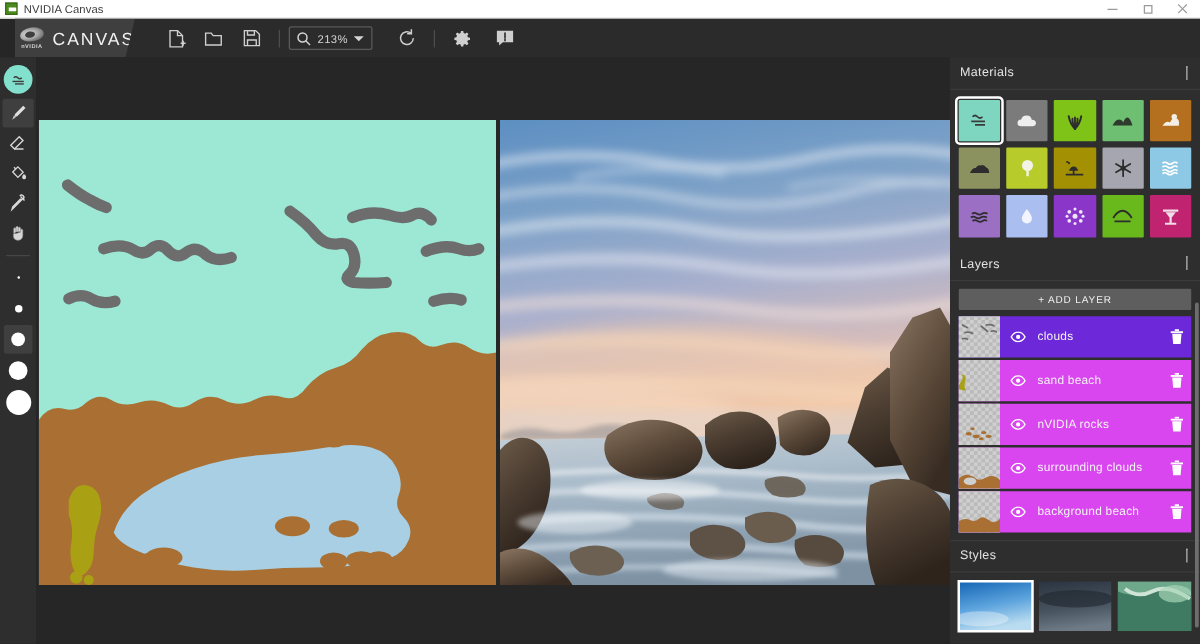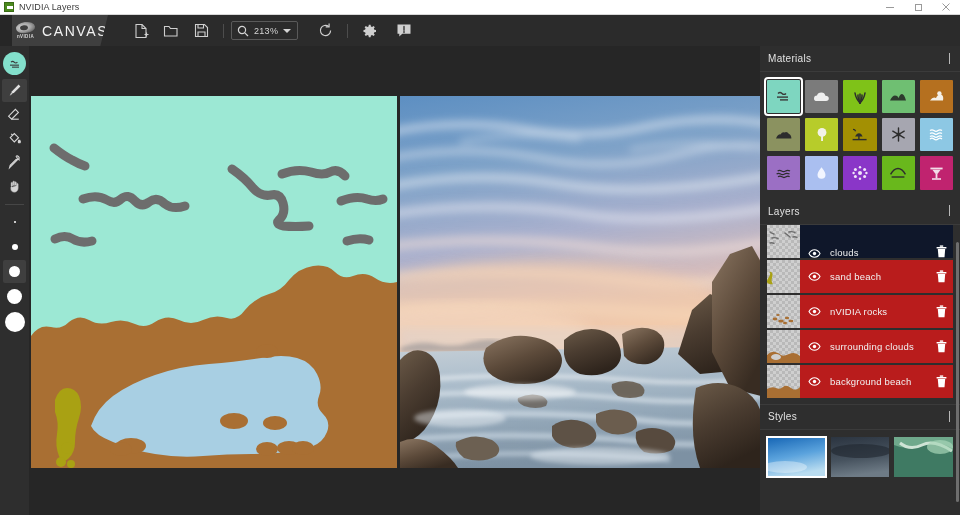--- a/index.html
+++ b/index.html
@@ -139,23 +139,23 @@
   .mat.sel { outline: 2px solid #ffffff; outline-offset: 1px; }
 
   .addlayer {
     margin: 6px 7px 5px; height: 17px; background: #5e5e5e; color: #f0f0f0;
     display: flex; align-items: center; justify-content: center;
     font-size: 8px; letter-spacing: .7px; cursor: pointer; border-radius: 1px;
   }
   .layerlist { padding: 0 7px; }
   .layer {
     display: flex; align-items: center; height: 33px; margin-bottom: 2px;
-    background: #b91c1c; cursor: pointer;
-  }
-  .layer.sel { background: #0f172a; align-items: flex-end; }
+    background: #d946ef; cursor: pointer;
+  }
+  .layer.sel { background: #6d28d9; }
   .thumb {
     width: 33px; height: 33px; flex: none; position: relative; overflow: hidden;
     background-image:
       linear-gradient(45deg, #b9b9b9 25%, transparent 25%, transparent 75%, #b9b9b9 75%),
       linear-gradient(45deg, #b9b9b9 25%, #cfcfcf 25%, #cfcfcf 75%, #b9b9b9 75%);
     background-size: 6px 6px; background-position: 0 0, 3px 3px;
   }
   .eye { width: 20px; display:flex; align-items:center; justify-content:center; flex:none; margin-left:4px; }
   .lname { font-size: 9.5px; color: #f2f2f2; margin-left: 6px; letter-spacing: .2px; flex: 1; }
   .trash { width: 24px; display:flex; align-items:center; justify-content:center; flex:none; cursor:pointer; }
@@ -169,21 +169,21 @@
     background: #6e6e6e; border-radius: 2px;
   }
 </style>
 </head>
 <body>
 
 <div id="app">
 
   <div class="titlebar">
     <div class="tb-icon"></div>
-    <div class="tb-title">NVIDIA Layers</div>
+    <div class="tb-title">NVIDIA Canvas</div>
     <div class="tb-controls">
       <div class="tb-btn">
           <i class="glyph-min"></i>
         </div>
       <div class="tb-btn">
           <i class="glyph-max"></i>
         </div>
       <div class="tb-btn close">
         <svg width="8" height="8" viewBox="0 0 8 8">
             <path d="M0.5 0.5 L7.5 7.5 M7.5 0.5 L0.5 7.5" stroke="currentColor" stroke-width="1" fill="none"></path>
@@ -607,20 +607,21 @@
           <rect x="6.6" y="7.4" width="1.8" height="5" fill="#f2dce8"></rect>
           <rect x="3" y="12.2" width="9" height="1.6" fill="#f2dce8"></rect>
         </svg>
       </div>
     </div>
 
     <div class="sec-head">
       <span>Layers</span>
       <span class="chev"><i class="chevup"></i></span>
     </div>
+    <div class="addlayer">+ ADD LAYER</div>
 
     <div class="layerlist">
 
       <div class="layer sel">
         <div class="thumb">
           <svg width="33" height="33" viewBox="0 0 33 33">
             <g stroke="#6d6d6d" stroke-width="1.4" fill="none" stroke-linecap="round">
               <path d="M3 7q2 1.4 4 2"></path>
                 <path d="M5 13q3-1 6 .6"></path>
                 <path d="M3 18q2-.8 4 .4"></path>

